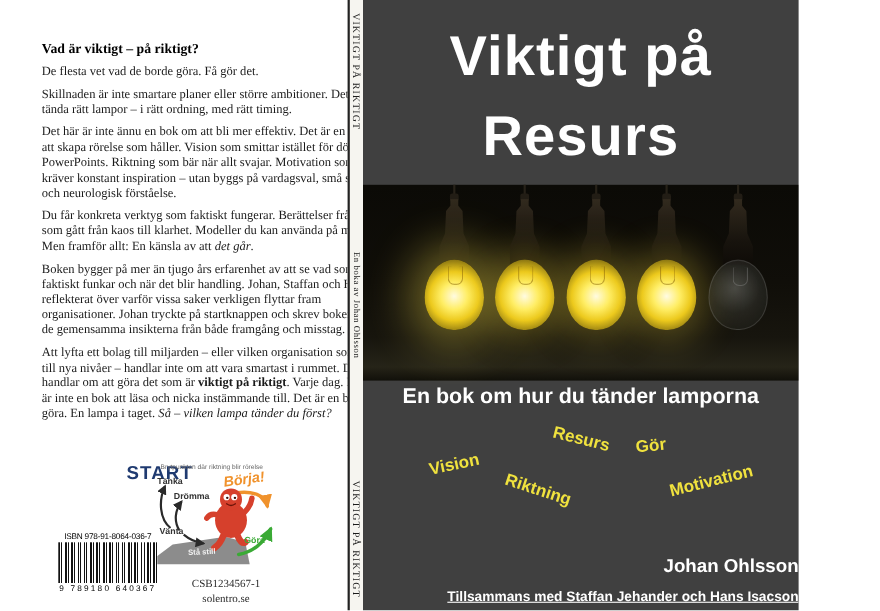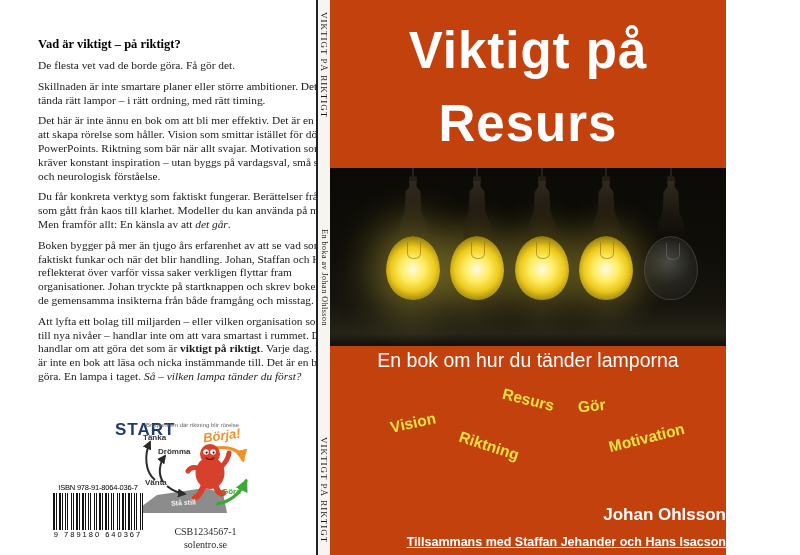--- a/index.html
+++ b/index.html
@@ -50,21 +50,21 @@
   
   .spine { position:relative; width:14px; height:555px; background:#f6f5f0;
       border-left:2px solid #222; display:flex; flex-direction:column;
       justify-content:space-between; align-items:center; padding:12px 0; }
   .spine .v-text { writing-mode:vertical-rl; text-orientation:mixed; white-space:nowrap;
       color:#1b1b1b; font-family:"Liberation Serif",serif; }
   .spine .v-title { font-size:9px; letter-spacing:1px; }
   .spine .v-byline { font-size:8px; letter-spacing:0.5px; }
 
   
-  .front-cover { position:relative; width:396px; height:555px; background:#c2410c; overflow:hidden; }
+  .front-cover { position:relative; width:396px; height:555px; background:#404040; overflow:hidden; }
   .f-title { position:absolute; top:14px; left:0; width:100%; text-align:center;
       color:#fff; font-family:"Liberation Sans",sans-serif; font-weight:bold;
       font-size:51px; line-height:73px; letter-spacing:1px; }
   .photo { position:absolute; top:168px; left:0; width:100%; height:178px;
       background:linear-gradient(180deg,#0b0a06 0%, #100e09 50%, #17150e 78%, #262418 93%, #11100a 100%); }
   .bulb { position:absolute; top:0; width:64px; height:160px; }
   .bulb .wire { position:absolute; left:31px; top:0; width:2px; height:12px; background:#262118; }
   .bulb .nub { position:absolute; left:28px; top:8px; width:8px; height:7px; background:#221d15; border-radius:2px; }
   .bulb .socket { position:absolute; left:17px; top:13px; width:30px; height:60px;
       background:linear-gradient(180deg,#322a1e,#17130d 65%,#0e0b07);
@@ -77,21 +77,21 @@
   .bulb.lit.b1 .glass { box-shadow:0 0 40px 14px rgba(255,232,80,0.38); }
   .bulb.lit .glass::before { content:""; position:absolute; left:21px; top:6px; width:12px; height:16px;
       border:1px solid rgba(140,105,10,0.55); border-top:none; border-radius:0 0 6px 6px; }
   .bulb.unlit .glass {
       background:radial-gradient(circle at 45% 40%, rgba(205,210,205,0.30) 0%, rgba(110,115,110,0.20) 48%, rgba(40,42,40,0.10) 100%);
       border:1px solid rgba(160,160,160,0.22); }
   .bulb.unlit .glass::before { content:""; position:absolute; left:21px; top:6px; width:12px; height:16px;
       border:1px solid rgba(150,150,150,0.35); border-top:none; border-radius:0 0 6px 6px; }
 
   .f-subtitle { position:absolute; top:349px; left:0; width:100%; text-align:center;
-      color:#fff; font-family:"Liberation Sans",sans-serif; font-weight:normal; font-size:19.5px; }
+      color:#fff; font-family:"Liberation Sans",sans-serif; font-weight:bold; font-size:19.5px; }
   .keyword { position:absolute; color:#f0e23e; font-family:"Liberation Sans",sans-serif;
       font-weight:bold; font-size:15.5px; white-space:nowrap; }
   .kw-vision     { left:60px;  top:414px; transform:rotate(-12deg); }
   .kw-riktning   { left:128px; top:437px; transform:rotate(18deg); }
   .kw-resurs     { left:172px; top:391px; transform:rotate(14deg); }
   .kw-gor        { left:248px; top:397px; transform:rotate(-6deg); }
   .kw-motivation { left:278px; top:429px; transform:rotate(-14deg); }
 
   .f-author { position:absolute; top:505px; left:0; width:100%; text-align:right;
       color:#fff; font-family:"Liberation Sans",sans-serif; font-weight:bold; font-size:17px; }

